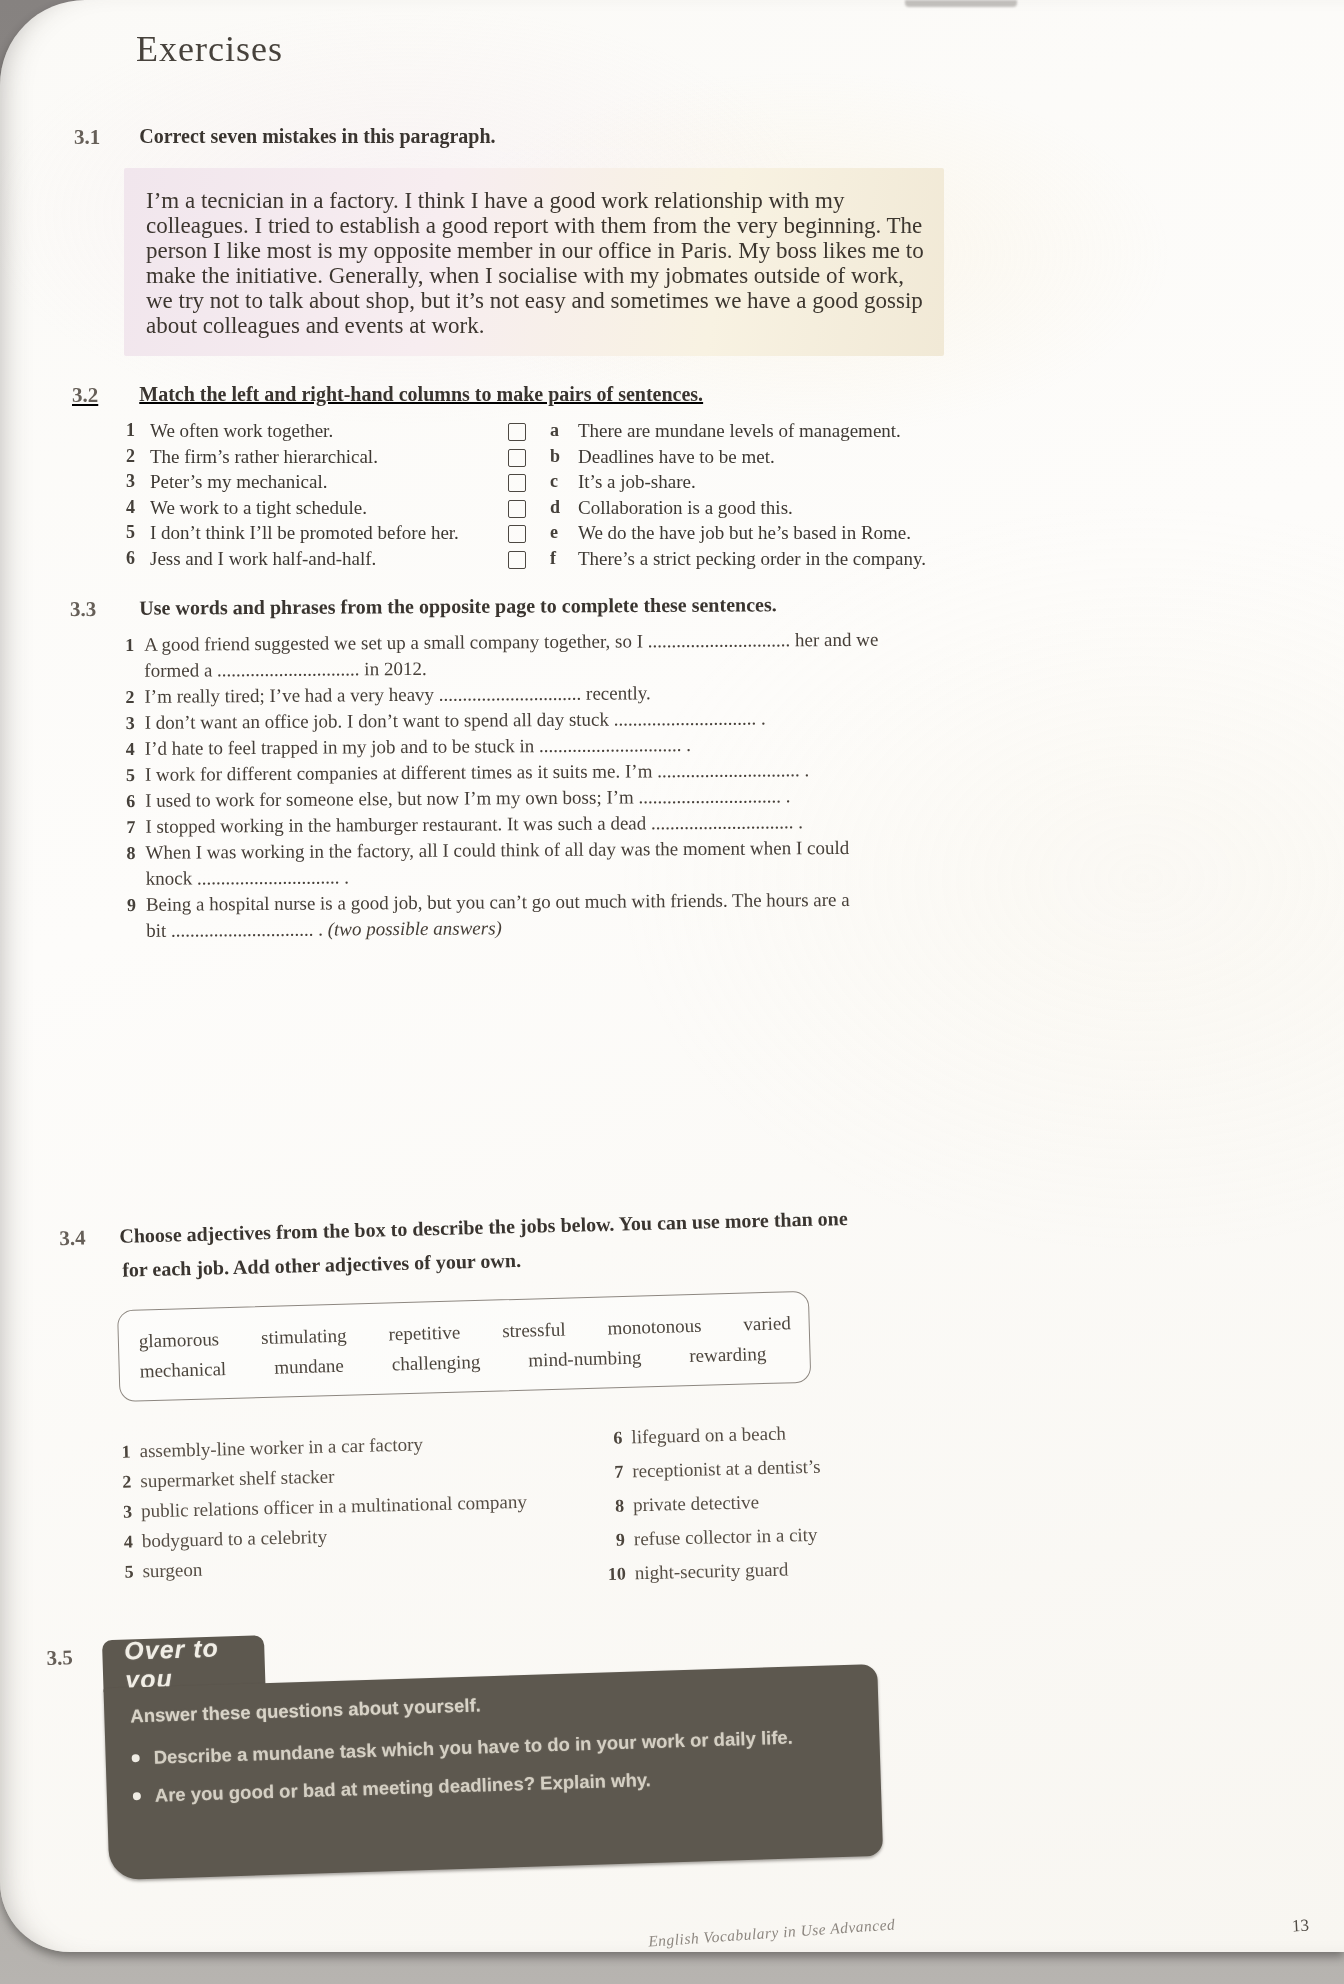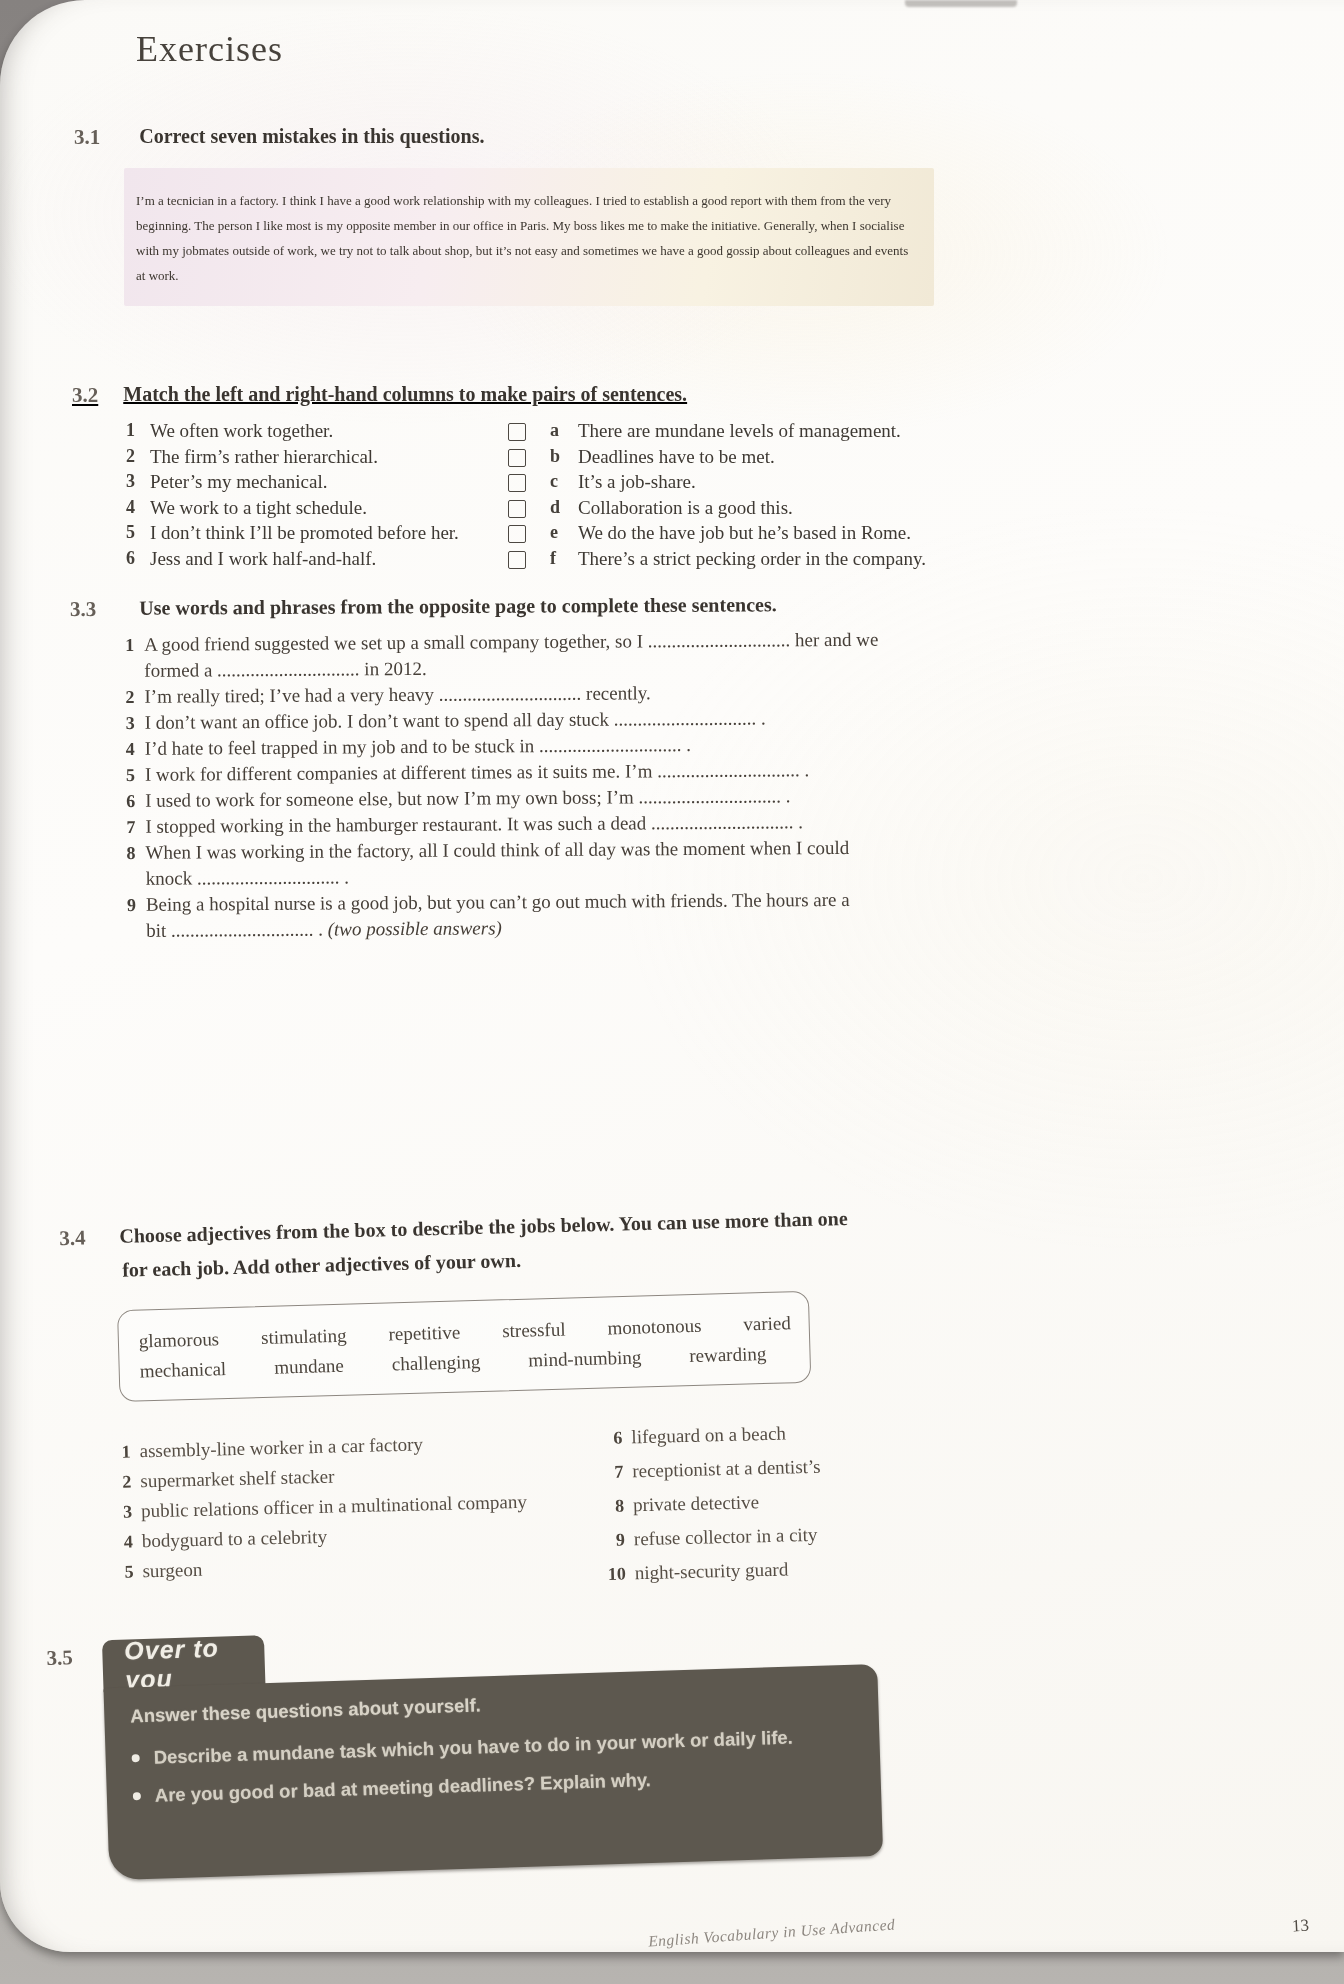--- a/index.html
+++ b/index.html
@@ -26,28 +26,28 @@
 
   .page-title{position:absolute;left:136px;top:28px;font-size:36px;color:#47423c;letter-spacing:1px;}
 
   .sec-num{font-weight:700;color:#665f58;font-size:21px;}
   .sec-instruction{font-weight:700;color:#3a3530;font-size:20px;}
 
   
   .s31-head{position:absolute;left:74px;top:125px;display:flex;}
   .s31-head .sec-instruction{margin-left:39px;}
   .para-box{
-    position:absolute;left:124px;top:168px;width:778px;padding:20px 20px 18px 12px;
+    position:absolute;left:124px;top:168px;width:778px;padding:20px 20px 18px 22px;
     background:linear-gradient(100deg,#f1e6ed 0%,#f7edf0 38%,#f8f2e2 72%,#f1e9d6 100%);
-    color:#3c362f;font-size:13px;line-height:25px;border-radius:2px;
+    color:#3c362f;font-size:23px;line-height:25px;border-radius:2px;
   }
 
   
   .s32-head{position:absolute;left:72px;top:383px;display:flex;text-decoration:underline;}
-  .s32-head .sec-instruction{margin-left:25px;}
+  .s32-head .sec-instruction{margin-left:41px;}
   .match-list{position:absolute;left:126px;top:420px;width:870px;}
   .match-row{display:grid;grid-template-columns:24px 358px 42px 28px 1fr;height:25.5px;align-items:start;
     color:#3e3933;font-size:19px;}
   .m-num,.m-letter{font-weight:700;color:#45403a;font-size:18px;}
   .checkbox{width:16px;height:16px;border:1.6px solid #4d4842;border-radius:2px;margin-top:3px;display:inline-block;}
 
   
   .s33-head{position:absolute;left:70px;top:597px;display:flex;transform:rotate(-0.3deg);transform-origin:left top;}
   .s33-head .sec-instruction{margin-left:43px;}
   .fill-list{position:absolute;left:118px;top:632px;width:880px;transform:rotate(-0.4deg);transform-origin:left top;}
@@ -99,21 +99,21 @@
 
 <div class="page">
   <div class="tint"></div>
   <div class="edge-artifact"></div>
   <div class="content">
 
     <div class="page-title">Exercises</div>
 
     <div class="s31-head">
       <span class="sec-num">3.1</span>
-      <span class="sec-instruction">Correct seven mistakes in this questions.</span>
+      <span class="sec-instruction">Correct seven mistakes in this paragraph.</span>
     </div>
     <div class="para-box">I’m a tecnician in a factory. I think I have a good work relationship with my colleagues. I tried to establish a good report with them from the very beginning. The person I like most is my opposite member in our office in Paris. My boss likes me to make the initiative. Generally, when I socialise with my jobmates outside of work, we try not to talk about shop, but it’s not easy and sometimes we have a good gossip about colleagues and events at work.</div>
 
     <div class="s32-head">
       <span class="sec-num">3.2</span>
       <span class="sec-instruction">Match the left and right-hand columns to make pairs of sentences.</span>
     </div>
     <div class="match-list">
       <div class="match-row">
         <span class="m-num">1</span>

